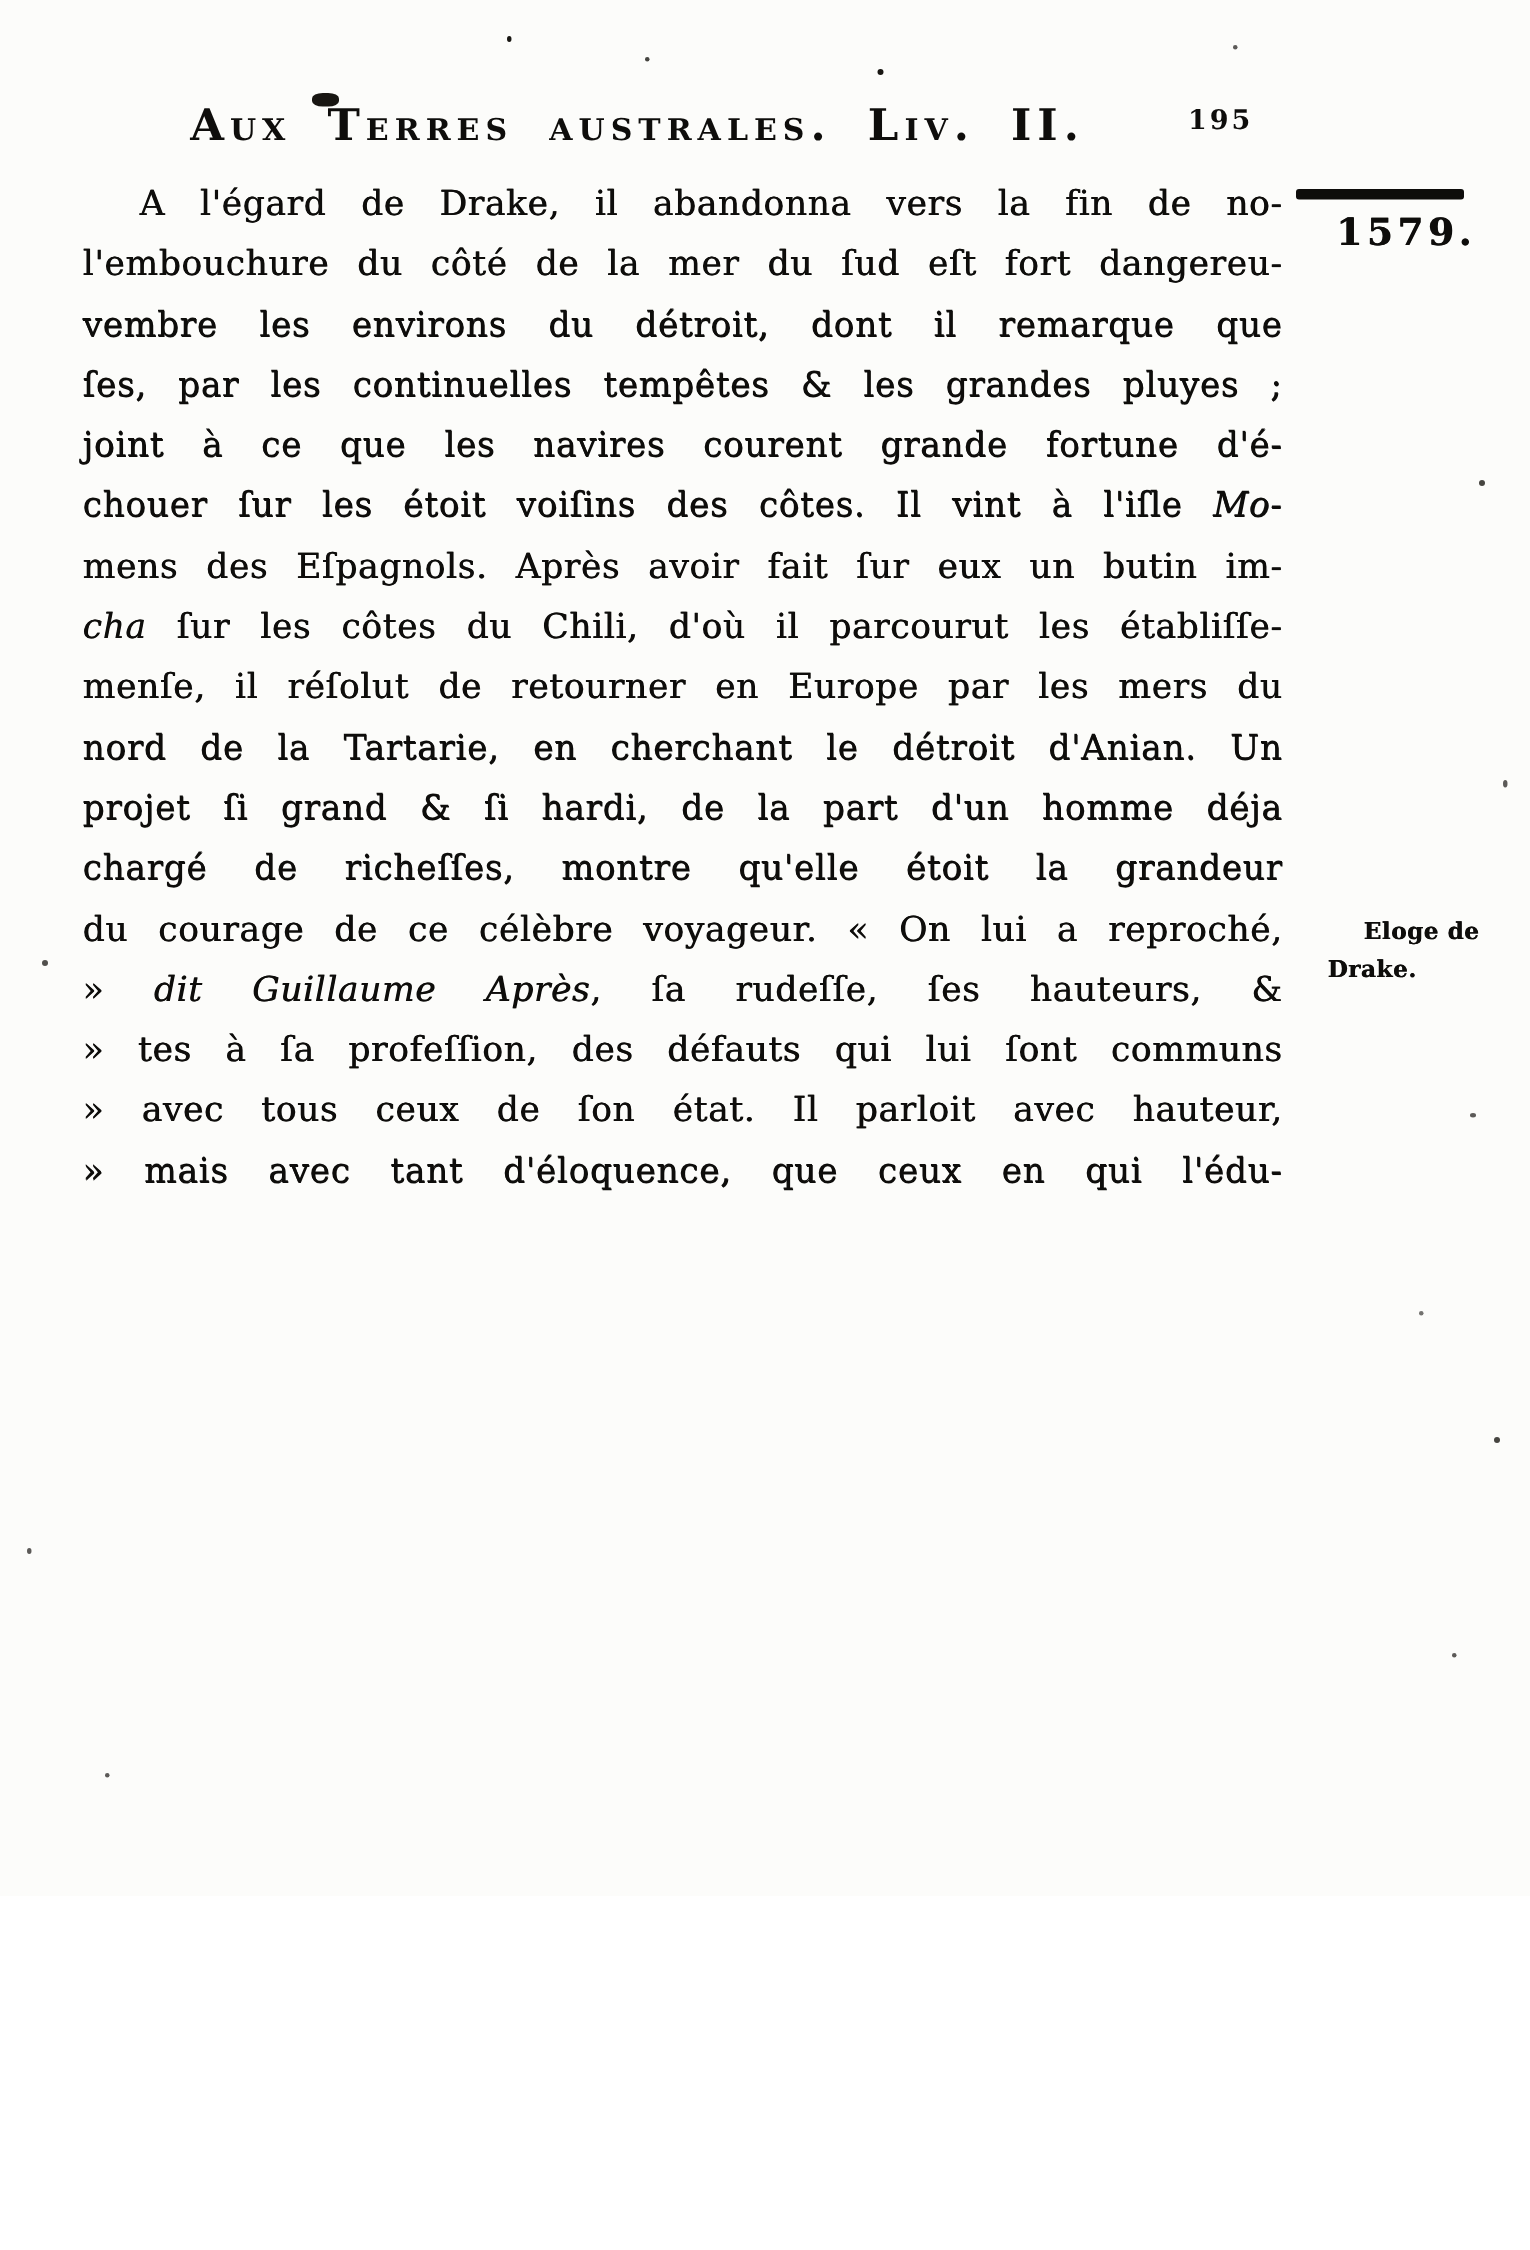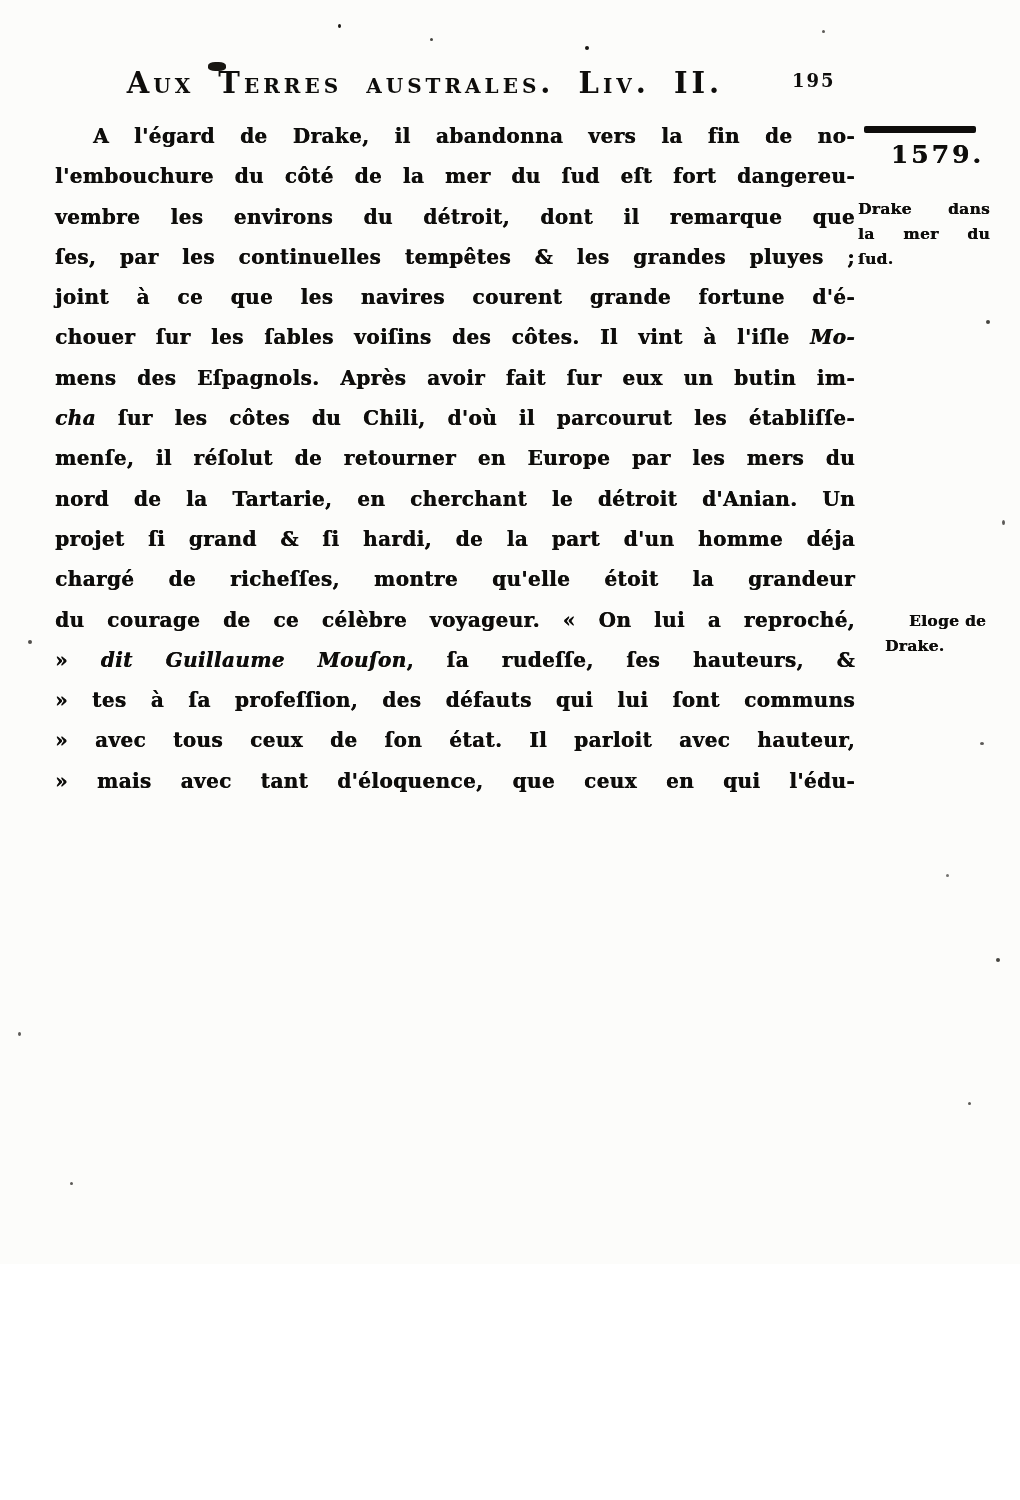--- a/index.html
+++ b/index.html
@@ -29,22 +29,22 @@
   }
   .page-number{
     position:absolute; top:70px; left:792px; width:80px;
     font-weight:bold; font-size:18px; letter-spacing:2px;
   }
   
   .body-text{
     position:absolute; top:116px; left:55px; width:800px;
   }
   .body-text .line{
-    font-size:20px;
-    font-weight:bold;
+    font-size:23px;
+    font-weight:normal;
     line-height:40.3px;
     letter-spacing:0.4px;
     text-align:justify;
     text-align-last:justify;
     text-shadow:0.4px 0.4px 0 currentColor;
     white-space:normal;
   }
   .body-text .line:first-child{text-indent:38px;}
   .it{font-style:italic;}
   
@@ -89,41 +89,36 @@
 
   <div class="running-head">Aux Terres australes. Liv. II.</div>
   <div class="page-number">195</div>
 
   <div class="body-text">
       <div class="line"><span>A l'égard de Drake, il abandonna vers la fin de no-</span></div>
       <div class="line"><span>l'embouchure du côté de la mer du ſud eſt fort dangereu-</span></div>
       <div class="line"><span>vembre les environs du détroit, dont il remarque que</span></div>
       <div class="line"><span>ſes, par les continuelles tempêtes &amp; les grandes pluyes ;</span></div>
       <div class="line"><span>joint à ce que les navires courent grande fortune d'é-</span></div>
-      <div class="line"><span>chouer ſur les ſables voiſins des côtes. Il vint à l'iſle </span><span class="it">Mo-</span></div>
+      <div class="line"><span>chouer ſur les étoit voiſins des côtes. Il vint à l'iſle </span><span class="it">Mo-</span></div>
       <div class="line"><span>mens des Eſpagnols. Après avoir fait ſur eux un butin im-</span></div>
       <div class="line"><span class="it">cha</span><span> ſur les côtes du Chili, d'où il parcourut les établiſſe-</span></div>
       <div class="line"><span>menſe, il réſolut de retourner en Europe par les mers du</span></div>
       <div class="line"><span>nord de la Tartarie, en cherchant le détroit d'Anian. Un</span></div>
       <div class="line"><span>projet ſi grand &amp; ſi hardi, de la part d'un homme déja</span></div>
       <div class="line"><span>chargé de richeſſes, montre qu'elle étoit la grandeur</span></div>
       <div class="line"><span>du courage de ce célèbre voyageur. « On lui a reproché,</span></div>
-      <div class="line"><span>» </span><span class="it">dit Guillaume Mouſon</span><span>, ſa rudeſſe, ſes hauteurs, &amp;</span></div>
+      <div class="line"><span>» </span><span class="it">dit Guillaume Après</span><span>, ſa rudeſſe, ſes hauteurs, &amp;</span></div>
       <div class="line"><span>» tes à ſa profeſſion, des défauts qui lui ſont communs</span></div>
       <div class="line"><span>» avec tous ceux de ſon état. Il parloit avec hauteur,</span></div>
       <div class="line"><span>» mais avec tant d'éloquence, que ceux en qui l'édu-</span></div>
     </div>
 
   <div class="margin-rule"></div>
   <div class="margin-year">1579.</div>
-  <div class="margin-note note-drake">
-      <div>Drake dans</div>
-      <div>la mer du</div>
-      <div>ſud.</div>
-    </div>
   <div class="margin-note note-eloge">
       <div>Eloge de</div>
       <div>Drake.</div>
     </div>
 
   <div class="signature">Bb ij</div>
 
   <i class="sp" style="left:208px;top:62px;width:18px;height:9px;border-radius:40%;"></i>
   <i class="sp" style="left:338px;top:24px;width:3px;height:4px;"></i>
   <i class="sp" style="left:430px;top:38px;width:3px;height:3px;opacity:.8;"></i>

